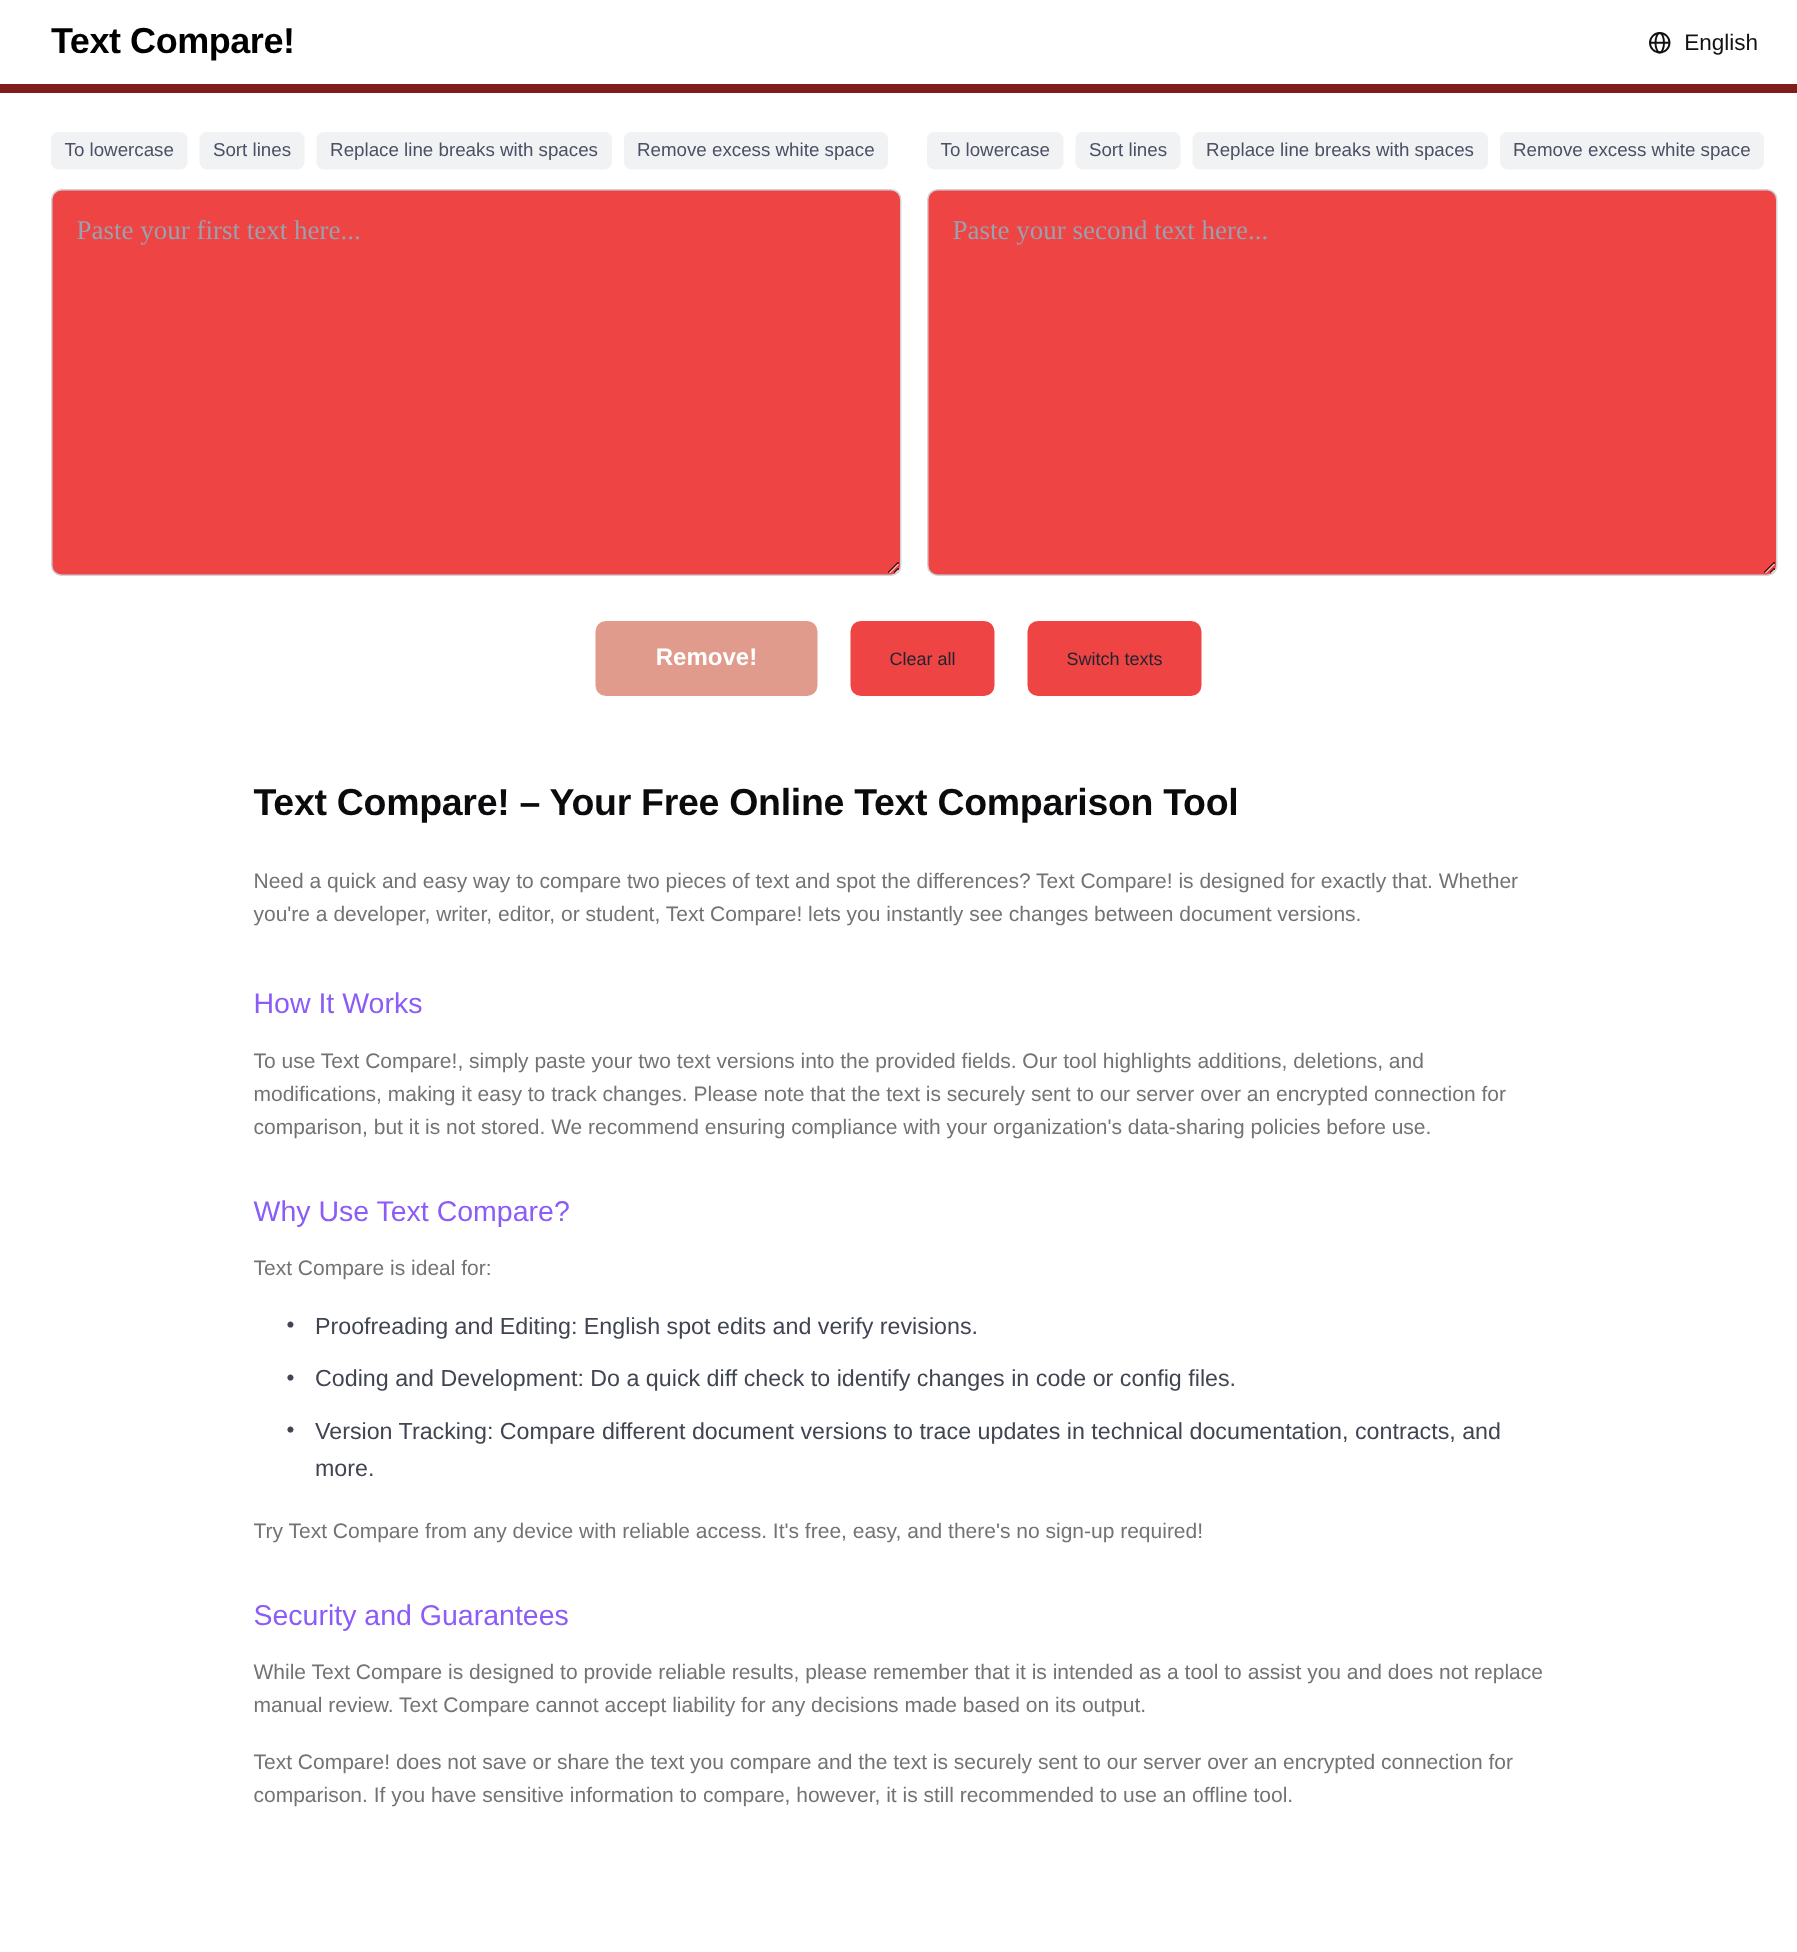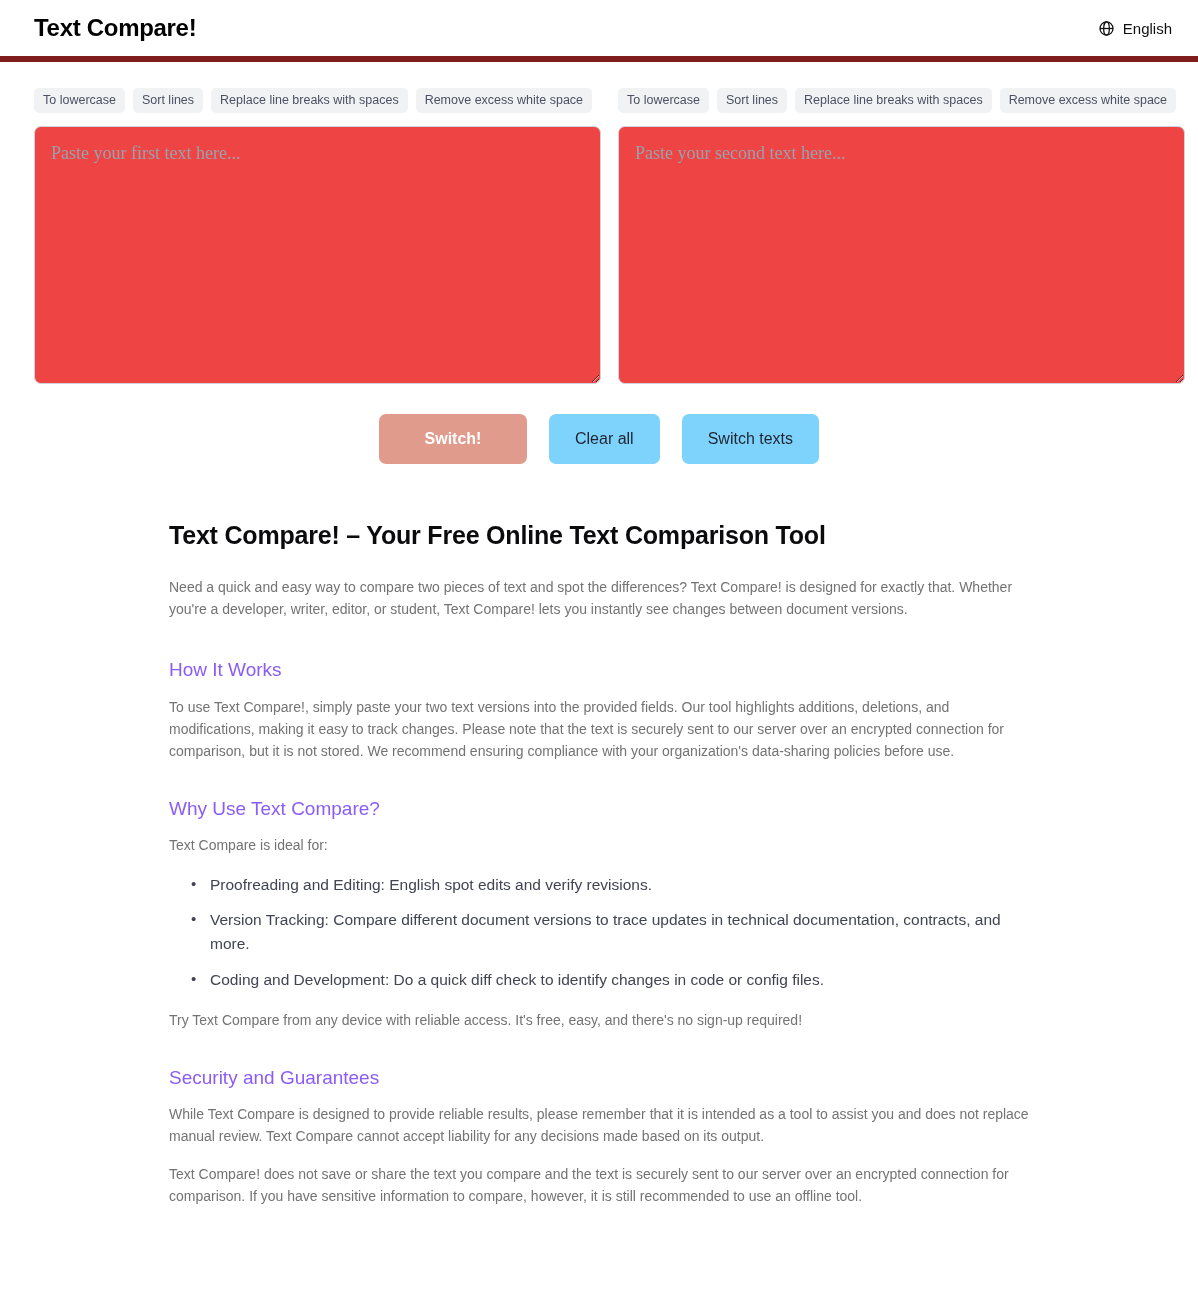--- a/index.html
+++ b/index.html
@@ -111,24 +111,24 @@
     line-height: 50px;
     cursor: pointer;
     white-space: nowrap;
   }
   .btn-primary {
     background: #e09b8d;
     color: #ffffff;
     min-width: 148px;
   }
   .btn-secondary {
-    background: #7dd3fc;
+    background: #ef4444;
     color: #1f2430;
     font-weight: normal;
-    font-size: 16px;
+    font-size: 12px;
   }
 
   
   .article {
     width: 860px;
     margin: 0 auto;
     padding: 56px 0 30px 0;
   }
   .article h1 {
     font-size: 25px;
@@ -211,39 +211,39 @@
       <button class="chip">Sort lines</button>
       <button class="chip">Replace line breaks with spaces</button>
       <button class="chip">Remove excess white space</button>
     </div>
     <textarea class="text-area" placeholder="Paste your second text here..." style=""></textarea>
   </div>
 
 </section>
 
 <div class="actions">
-  <button class="btn btn-primary">Switch!</button>
+  <button class="btn btn-primary">Remove!</button>
   <button class="btn btn-secondary">Clear all</button>
   <button class="btn btn-secondary">Switch texts</button>
 </div>
 
 <main class="article">
 
   <h1>Text Compare! – Your Free Online Text Comparison Tool</h1>
   <p>Need a quick and easy way to compare two pieces of text and spot the differences? Text Compare! is designed for exactly that. Whether you're a developer, writer, editor, or student, Text Compare! lets you instantly see changes between document versions.</p>
 
   <h2>How It Works</h2>
   <p>To use Text Compare!, simply paste your two text versions into the provided fields. Our tool highlights additions, deletions, and modifications, making it easy to track changes. Please note that the text is securely sent to our server over an encrypted connection for comparison, but it is not stored. We recommend ensuring compliance with your organization's data-sharing policies before use.</p>
 
   <h2 class="tight">Why Use Text Compare?</h2>
   <p>Text Compare is ideal for:</p>
   <ul>
     <li>Proofreading and Editing: English spot edits and verify revisions.</li>
+    <li>Coding and Development: Do a quick diff check to identify changes in code or config files.</li>
     <li>Version Tracking: Compare different document versions to trace updates in technical documentation, contracts, and more.</li>
-    <li>Coding and Development: Do a quick diff check to identify changes in code or config files.</li>
   </ul>
   <p>Try Text Compare from any device with reliable access. It's free, easy, and there's no sign-up required!</p>
 
   <h2 class="tight">Security and Guarantees</h2>
   <p>While Text Compare is designed to provide reliable results, please remember that it is intended as a tool to assist you and does not replace manual review. Text Compare cannot accept liability for any decisions made based on its output.</p>
   <p>Text Compare! does not save or share the text you compare and the text is securely sent to our server over an encrypted connection for comparison. If you have sensitive information to compare, however, it is still recommended to use an offline tool.</p>
 
 </main>
 
 </body></html>

